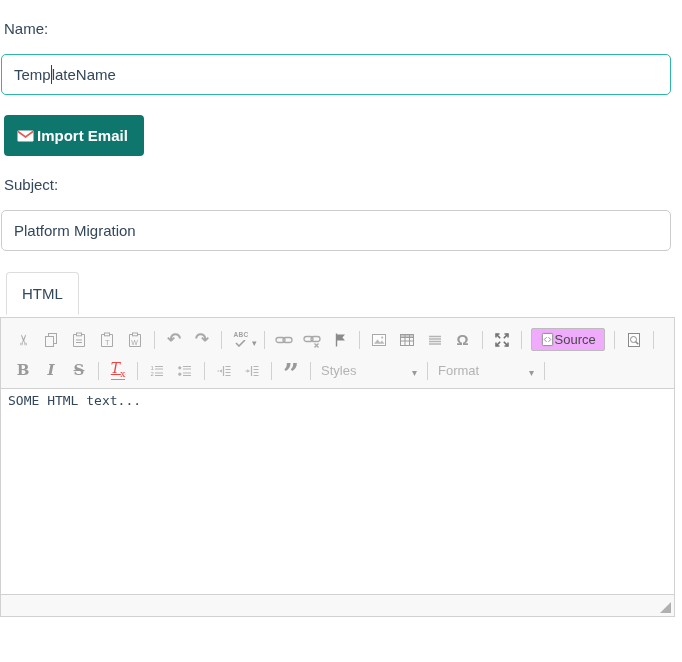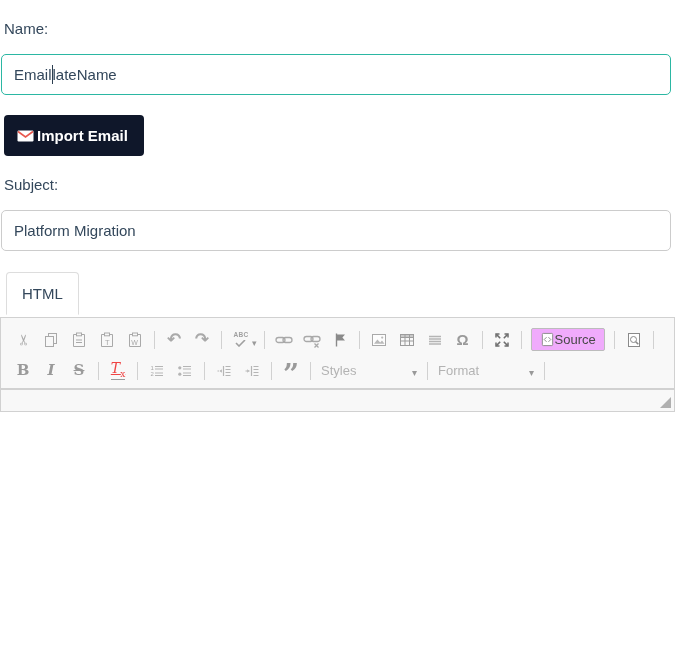--- a/index.html
+++ b/index.html
@@ -8,21 +8,21 @@
   .page{padding-top:19px;}
 
   
   .fld{box-sizing:border-box;width:670px;margin:15px 11px 0 1px;height:41px;border:1px solid #ccc;
     border-radius:5px;padding:0 12px;display:flex;align-items:center;font-size:15px;color:#33475b;background:#fff;}
   .fld.focus{border-color:#2bb7a3;}
   .caret{display:inline-block;width:1px;height:19px;background:#2c3e50;vertical-align:middle;}
   input.fld{display:block;outline:none;}
 
   
-  .imp-btn{margin:20px 0 0 4px;height:41px;border:none;border-radius:4px;background:#0f172a;color:#fff;
+  .imp-btn{margin:20px 0 0 4px;height:41px;border:none;border-radius:4px;background:#0f766e;color:#fff;
     font-weight:bold;font-size:15px;display:inline-flex;align-items:center;gap:3px;padding:0 16px 0 13px;
     font-family:inherit;cursor:pointer;}
 
   
   .tabs{margin-top:21px;display:flex;align-items:stretch;height:43px;}
   .tab-text{margin-left:5px;padding:0 16px;display:flex;align-items:center;color:#2bb7a3;font-size:15px;cursor:pointer;}
   .tab-html{margin-left:6px;box-sizing:border-box;border:1px solid #ddd;border-bottom-color:transparent;
     border-radius:4px 4px 0 0;background:#fff;padding:0 15px;display:flex;align-items:center;
     color:#33475b;font-size:15px;cursor:pointer;}
 
@@ -70,21 +70,21 @@
   .chklbl{margin-left:9px;font-size:15px;color:#33475b;}
 </style>
 </head>
 <body>
 
 <div class="page">
 
   <div class="lbl">Name:</div>
 
   <div class="fld focus">
-    <span>Email</span>
+    <span>Temp</span>
       <span class="caret"></span>
       <span>lateName</span>
   </div>
 
   <button class="imp-btn">
     <span style="display:flex;">
       <svg width="17" height="12" viewBox="0 0 17 12">
           <rect x="0.5" y="0.5" width="16" height="11" rx="1.2" fill="#ffffff"></rect>
           <path d="M1 1.5 L8.5 7 L16 1.5" stroke="#e8584e" stroke-width="1.6" fill="none"></path>
         </svg>
@@ -296,19 +296,20 @@
             <span class="dcar">▾</span>
           </span>
           <span class="tsep"></span>
           <span class="tdrop">
             <span class="dlbl">Format</span>
             <span class="dcar">▾</span>
           </span>
           <span class="tsep"></span>
         </div>
     </div>
+    <textarea class="src" spellcheck="false" style="">SOME HTML text...</textarea>
     <div class="efoot">
       <div class="grip"></div>
     </div>
   </div>
 
 
 </div>
 
 </body></html>

